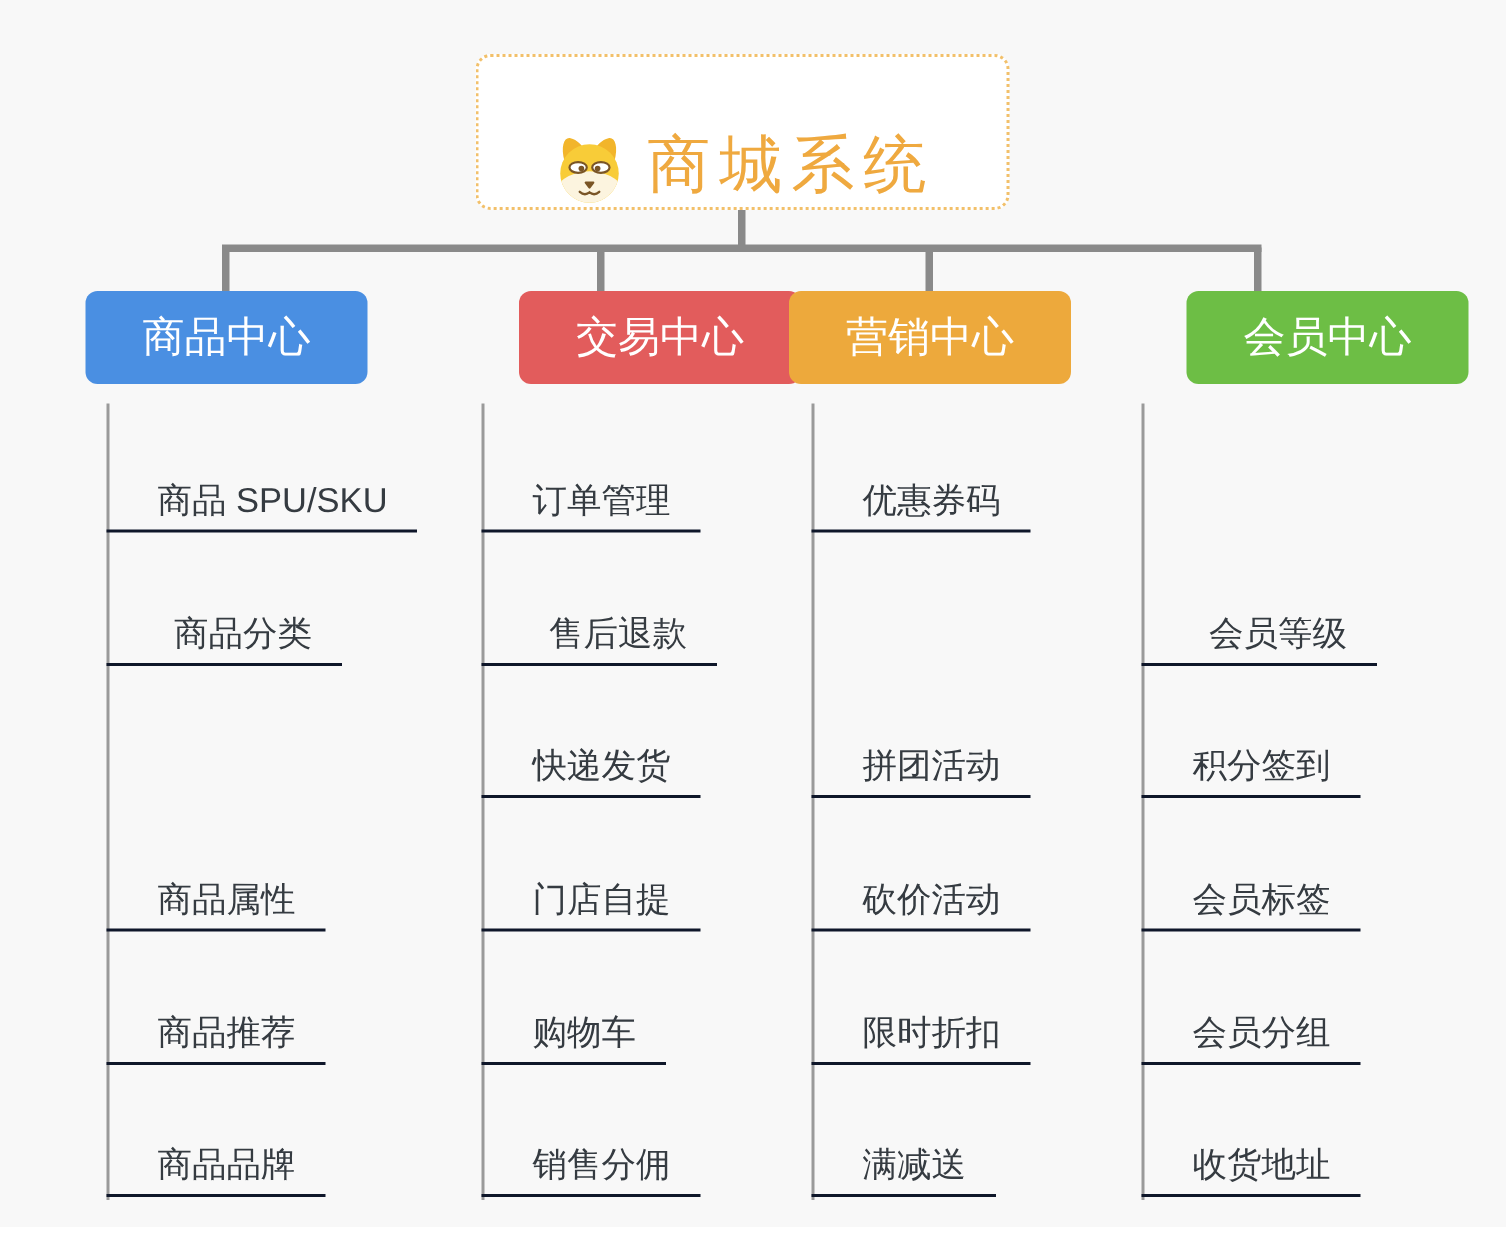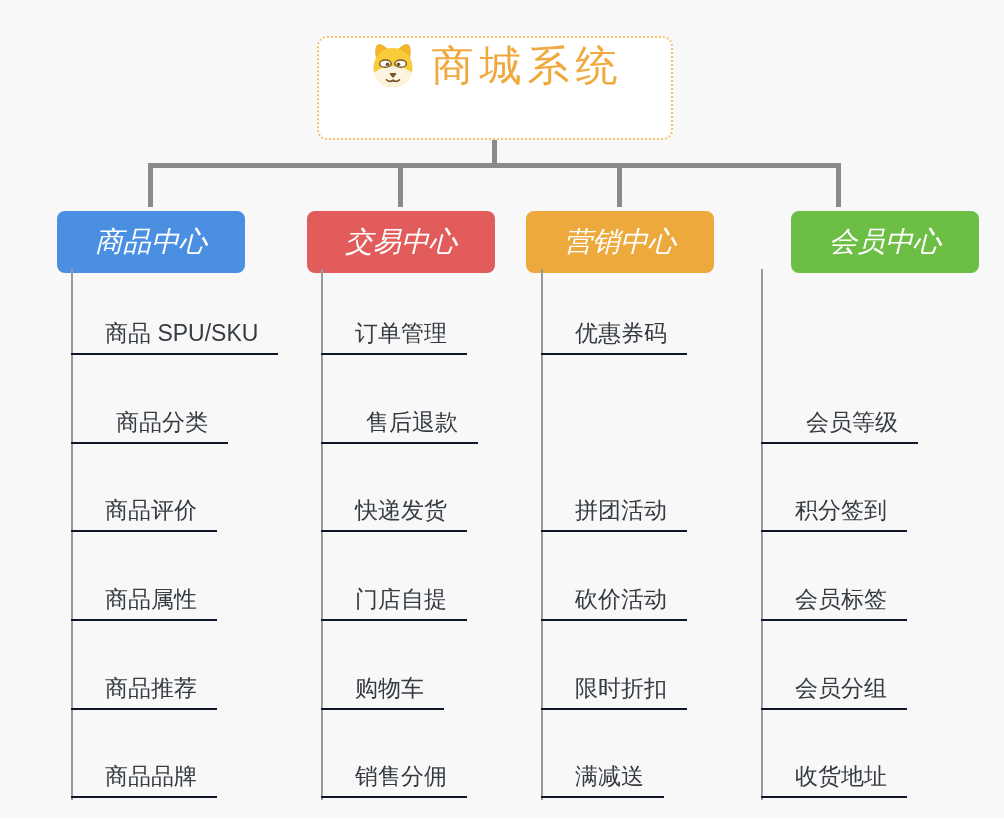--- a/index.html
+++ b/index.html
@@ -25,37 +25,36 @@
   .drop { top:165px; width:5px; height:42px; }
   .dr0 { left:148px; } .dr1 { left:398px; } .dr2 { left:617px; } .dr3 { left:836px; }
 
   
   .root {
     position:absolute; left:317px; top:36px; width:356px; height:104px;
     background:#ffffff;
     border:2px dotted #f2c06a;
     border-radius:10px;
     box-sizing:border-box;
-    display:flex; align-items:flex-start; justify-content:center;
+    display:flex; align-items:flex-end; justify-content:center;
     gap:13px;
   }
   .root-title {
     font-size:42px; letter-spacing:6px; font-weight:400;
     white-space:nowrap;
   }
   .dog { width:52px; height:52px; display:block; }
 
   
   .hdr {
-    position:absolute; top:211px; width:188px; height:62px;
+    position:absolute; top:194px; width:188px; height:62px;
     border-radius:8px;
     display:flex; align-items:center; justify-content:center;
     color:#ffffff; font-size:28px; font-weight:400;
     white-space:nowrap;
-    font-style:italic;
   }
   .h0 { left:57px; } .h1 { left:307px; } .h2 { left:526px; } .h3 { left:745px;margin-left:46px; }
 
   
   .spine { position:absolute; top:269px; height:531px; width:2px; background:#9a9a9a; }
   .sp0 { left:71px; } .sp1 { left:321px; } .sp2 { left:541px; } .sp3 { left:761px; }
 
   
   .leaf {
     position:absolute;
@@ -94,32 +93,31 @@
       <ellipse cx="46.5" cy="35.5" rx="8" ry="5" fill="#FFFFFF" stroke="#7A5526" stroke-width="2"></ellipse>
       <circle cx="28.5" cy="36.5" r="2.6" fill="#7A5526"></circle>
       <circle cx="43.5" cy="36.5" r="2.6" fill="#7A5526"></circle>
       <path d="M32.5 49.5 L39.5 49.5 L36 54 Z" fill="#7A5526" stroke="#7A5526" stroke-width="2" stroke-linejoin="round"></path>
       <path d="M27 58 Q31.5 62 36 58.5 Q40.5 62 45 58" fill="none" stroke="#7A5526" stroke-width="2.2" stroke-linecap="round"></path>
     </svg>
     <span class="root-title" style="color: rgb(239, 169, 63);">商城系统</span>
   </div>
 
   <div class="hdr h0" style="background: rgb(74, 143, 226);">商品中心</div>
-  <div class="hdr h1" style="background: rgb(226, 92, 92);">交易中心</div>
+  <div class="hdr h1" style="background: rgb(226, 92, 92); margin-left: 39px;">交易中心</div>
   <div class="hdr h2" style="background: rgb(237, 169, 60);">营销中心</div>
   <div class="hdr h3" style="background: rgb(109, 190, 69);">会员中心</div>
 
   <div class="spine sp0"></div>
   <div class="spine sp1"></div>
   <div class="spine sp2"></div>
   <div class="spine sp3"></div>
 
   <div class="leaf c0 r0">商品 SPU/SKU</div>
   <div class="leaf c0 r1">商品分类</div>
-  <div class="leaf c0 r2">商品评价</div>
   <div class="leaf c0 r3">商品属性</div>
   <div class="leaf c0 r4">商品推荐</div>
   <div class="leaf c0 r5">商品品牌</div>
 
   <div class="leaf c1 r0">订单管理</div>
   <div class="leaf c1 r1">售后退款</div>
   <div class="leaf c1 r2">快递发货</div>
   <div class="leaf c1 r3">门店自提</div>
   <div class="leaf c1 r4">购物车</div>
   <div class="leaf c1 r5">销售分佣</div>

